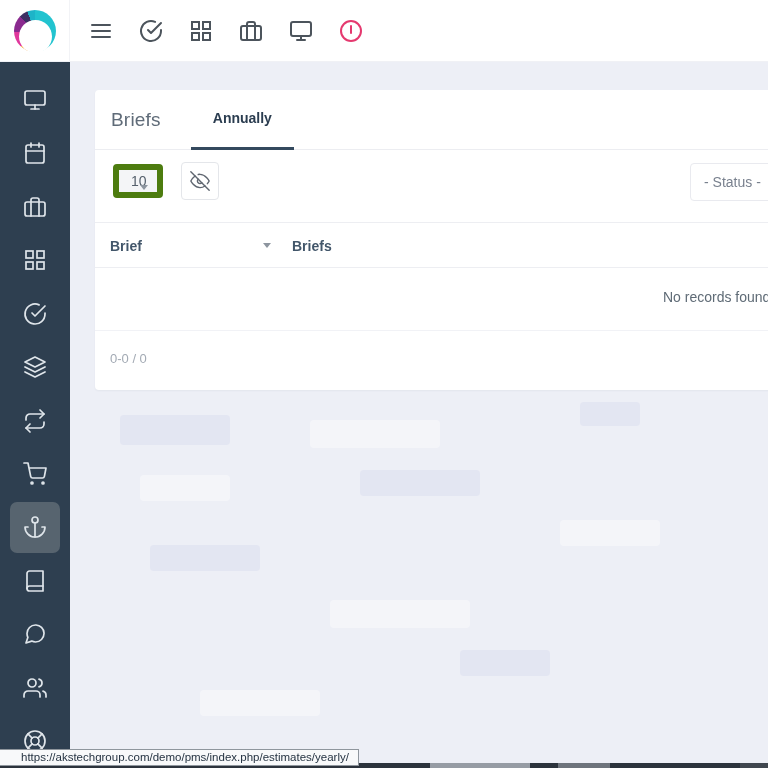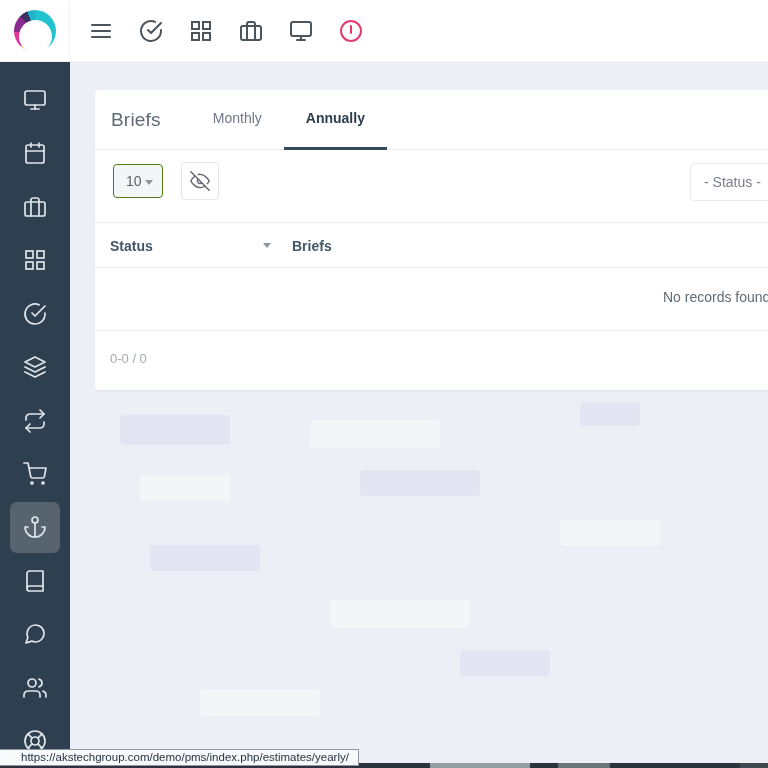--- a/index.html
+++ b/index.html
@@ -26,21 +26,21 @@
   
   .content { position:absolute; left:70px; top:62px; width:698px; height:763px; background:#edeff6; }
   .card { position:absolute; left:25px; top:28px; width:780px; height:300px; background:#ffffff; border-radius:4px; box-shadow:0 1px 2px rgba(40,50,70,0.05); }
   .card-head { position:relative; height:60px; border-bottom:1px solid #ecedf1; display:flex; align-items:center; }
   .card-title { font-size:19px; color:#5f6b78; font-weight:400; margin-left:16px; letter-spacing:0.2px; }
   .tabs { display:flex; height:60px; margin-left:30px; }
   .tab { height:60px; display:flex; align-items:center; padding:0 22px; font-size:14px; color:#6e7887; cursor:pointer; border:none; background:transparent; border-bottom:3px solid transparent; }
   .tab.active { color:#2b3d50; font-weight:700; border-bottom:3px solid #34495e; }
 
   .toolbar { position:absolute; left:0; top:60px; width:100%; height:72px; }
-  .pagesize { position:absolute; left:18px; top:14px; width:50px; height:34px; background:#f4f5f7; border:1px solid #4d7c0f; border-radius:4px; font-size:14px; color:#55606c; display:flex; align-items:center; cursor:pointer; }
+  .pagesize { position:absolute; left:18px; top:14px; width:50px; height:34px; background:#f4f5f7; border:6px solid #4d7c0f; border-radius:4px; font-size:14px; color:#55606c; display:flex; align-items:center; cursor:pointer; }
   .pagesize .val { margin-left:12px; }
   .caret { width:0; height:0; border-left:4px solid transparent; border-right:4px solid transparent; border-top:5px solid #8d959f; }
   .pagesize .caret { position:absolute; right:9px; top:15px; }
   .eye-btn { position:absolute; left:86px; top:12px; width:38px; height:38px; background:#ffffff; border:1px solid #e4e6ea; border-radius:4px; color:#5f6670; display:flex; align-items:center; justify-content:center; cursor:pointer; }
   .eye-btn svg { width:20px; height:20px; }
   .status-select { position:absolute; left:595px; top:13px; width:132px; height:38px; background:#ffffff; border:1px solid #e9eaef; border-radius:4px; font-size:14px; color:#79818e; display:flex; align-items:center; padding-left:13px; cursor:pointer; }
 
   .thead { position:absolute; left:0; top:132px; width:100%; height:46px; border-top:1px solid #edeef2; border-bottom:1px solid #edeef2; }
   .th { position:absolute; top:0; height:46px; display:flex; align-items:center; font-size:14px; font-weight:700; color:#42566a; cursor:pointer; }
   .th-brief { left:15px; }
@@ -211,21 +211,20 @@
         </svg>
     </button>
   </aside>
 
   <main class="content">
 
     <section class="card">
       <div class="card-head">
         <h1 class="card-title">Briefs</h1>
         <nav class="tabs">
-          <button class="tab">Monthly</button>
           <button class="tab active">Annually</button>
         </nav>
       </div>
 
       <div class="toolbar">
         <div class="pagesize">
           <span class="val">10</span>
           <span class="caret"></span>
         </div>
         <button class="eye-btn">
@@ -233,21 +232,21 @@
               <path d="M17.94 17.94A10.07 10.07 0 0 1 12 20c-7 0-11-8-11-8a18.45 18.45 0 0 1 5.06-5.94M9.9 4.24A9.12 9.12 0 0 1 12 4c7 0 11 8 11 8a18.5 18.5 0 0 1-2.16 3.19m-6.72-1.07a3 3 0 1 1-4.24-4.24"></path>
               <line x1="1" y1="1" x2="23" y2="23"></line>
             </svg>
         </button>
         <div class="status-select">
           <span>- Status -</span>
         </div>
       </div>
 
       <div class="thead">
-        <div class="th th-brief">Status</div>
+        <div class="th th-brief">Brief</div>
         <span class="caret th-sort"></span>
         <div class="th th-client">Briefs</div>
       </div>
 
       <div class="empty-row">
         <span class="empty-msg">No records found</span>
       </div>
 
       <div class="pag-row">
         <span class="pag-text">0-0 / 0</span>

